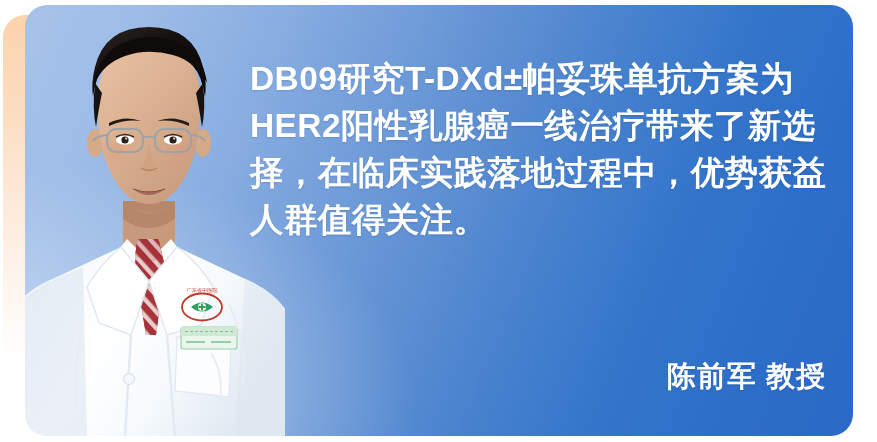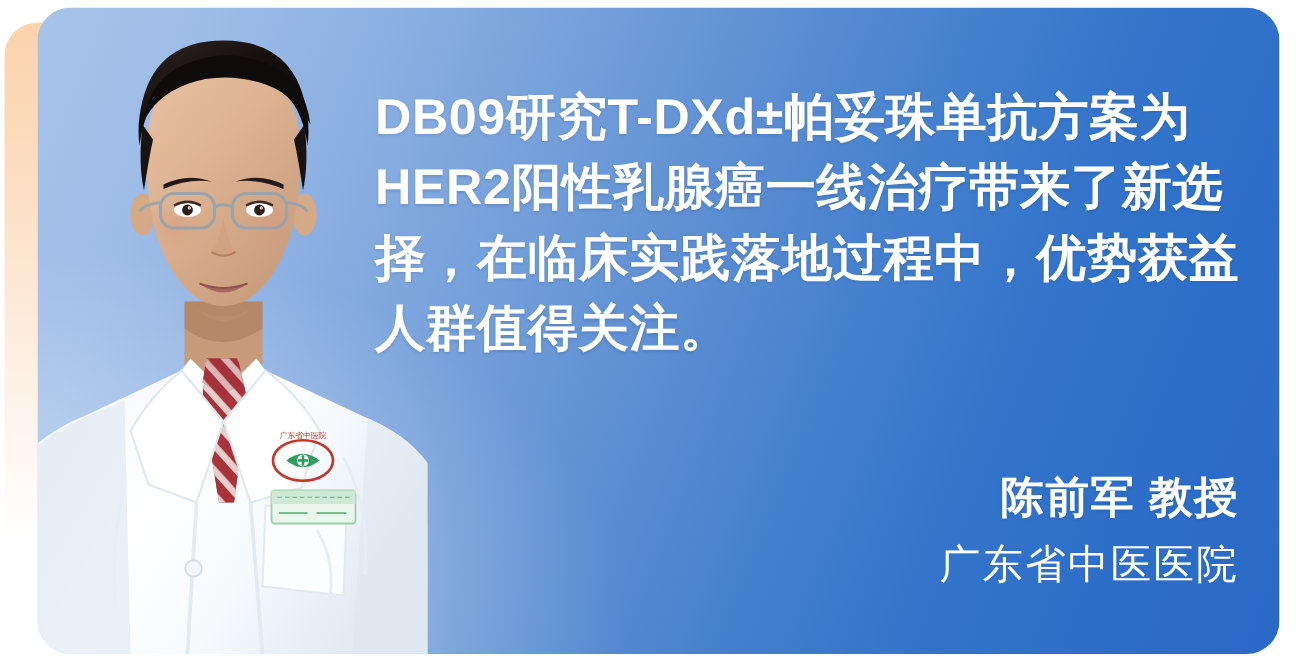--- a/index.html
+++ b/index.html
@@ -288,17 +288,16 @@
         <path d="M108,184 q16,6 32,0" stroke="#8d5147" stroke-width="1.3" fill="none"></path>
 
         <path d="M104,200 q20,12 40,0 q-20,18 -40,0 Z" fill="#c2957a" opacity="0.45"></path>
       </svg>
     </div>
 
     <div class="headline">DB09研究T-DXd±帕妥珠单抗方案为HER2阳性乳腺癌一线治疗带来了新选择，在临床实践落地过程中，优势获益人群值得关注。</div>
 
     <div class="attribution">
       <div class="speaker-name">陈前军 教授</div>
-      <div class="speaker-affil">广东省中医医院</div>
     </div>
 
   </div>
 </div>
 
 </body></html>

